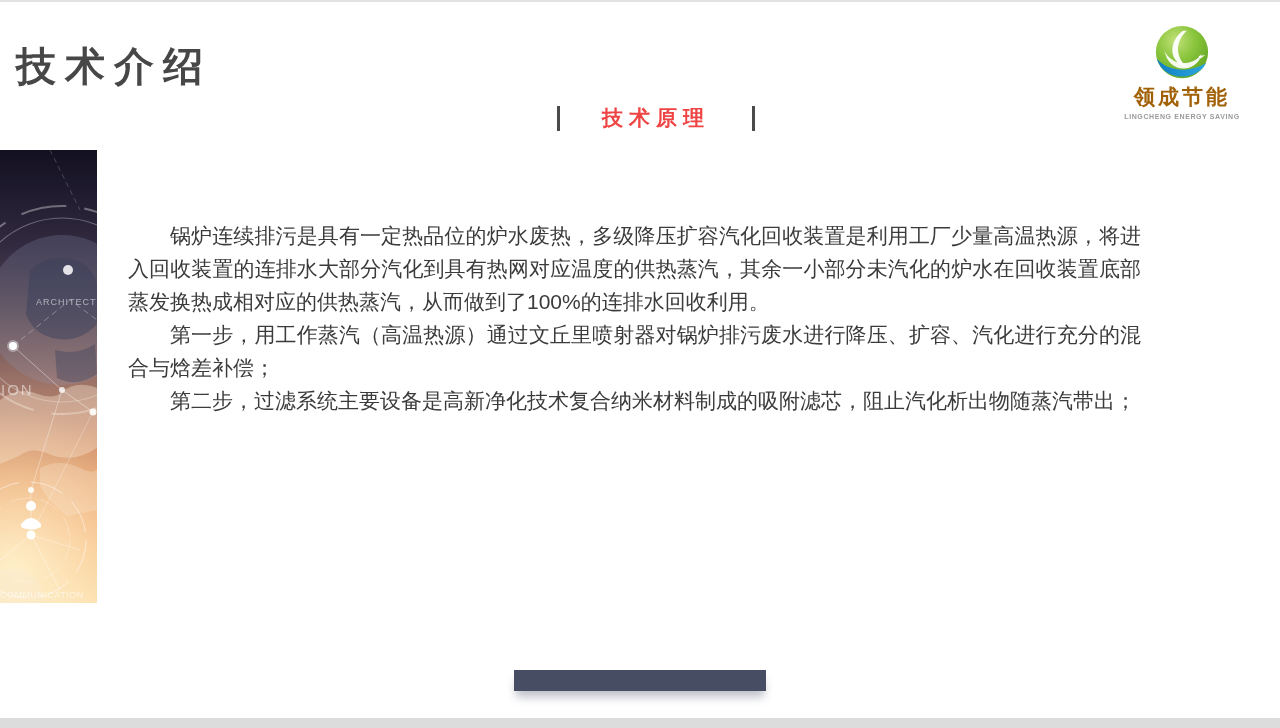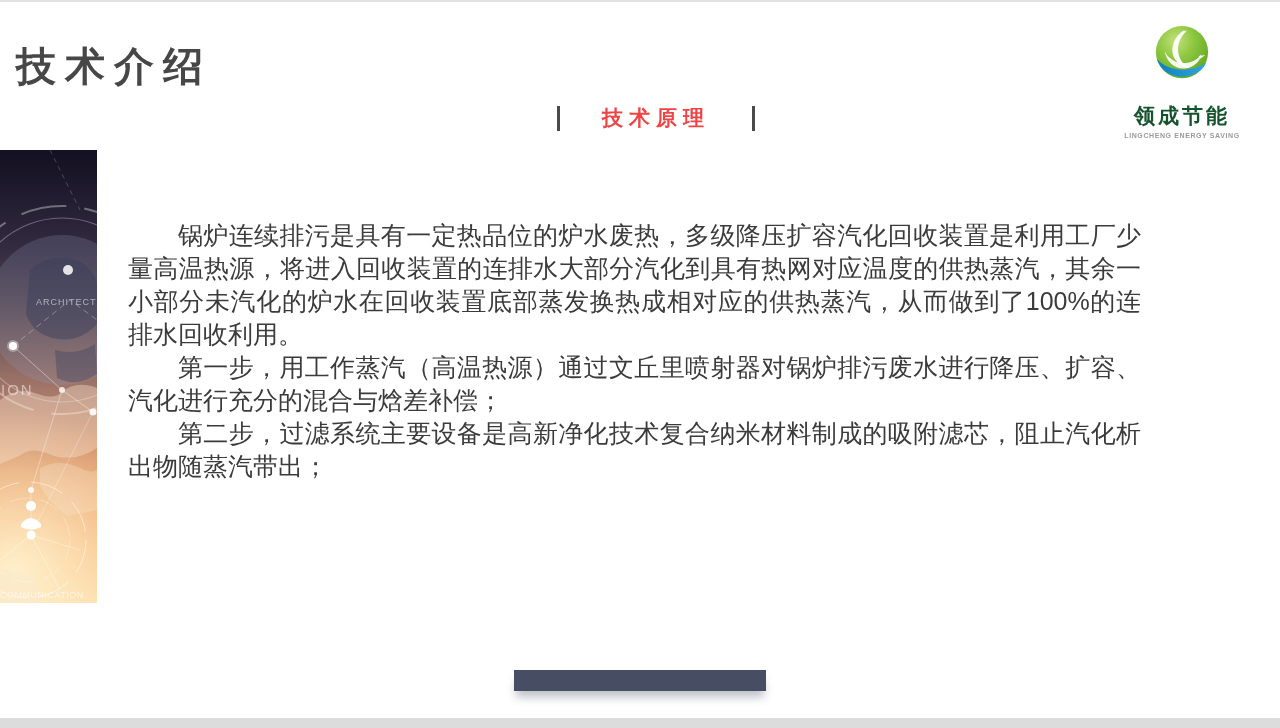--- a/index.html
+++ b/index.html
@@ -36,21 +36,21 @@
   }
   .page-subtitle{
     font-size:21px;font-weight:bold;color:#ef4444;letter-spacing:6px;
   }
   
   .logo{
     position:absolute;top:24px;right:28px;width:140px;text-align:center;
   }
   .logo svg{display:block;margin:0 auto;}
   .logo-name{
-    margin-top:20px;font-size:21px;font-weight:bold;color:#14532d;
+    margin-top:1px;font-size:21px;font-weight:bold;color:#a16207;
     letter-spacing:3px;white-space:nowrap;
   }
   .logo-tagline{
     margin-top:2px;font-size:7px;font-weight:bold;color:#9a9a9a;
     letter-spacing:0.6px;white-space:nowrap;
   }
   
   .side-image{
     position:absolute;left:0;top:150px;width:97px;height:453px;
     background:
@@ -58,21 +58,21 @@
       linear-gradient(180deg,
         #131021 0%, #221d31 11%, #342c41 22%, #51434f 33%,
         #7d5f5d 44%, #a87a6b 54%, #cd8d68 64%, #e89e68 74%,
         #f3ad73 84%, #f8c287 93%, #fbd7a2 100%);
     overflow:hidden;
   }
   .side-image svg{position:absolute;left:0;top:0;}
   
   .content{
     position:absolute;left:128px;top:219px;width:1013px;
-    font-size:25px;line-height:33px;color:#3b3b3b;
+    font-size:21px;line-height:33px;color:#3b3b3b;
     text-align:justify;
   }
   .content p{margin:0;text-indent:2em;}
   
   .accent-bar{
     position:absolute;left:514px;top:670px;width:252px;height:21px;
     background:#474d62;
     box-shadow:0 8px 10px -2px rgba(110,115,135,0.45);
   }
 </style>

